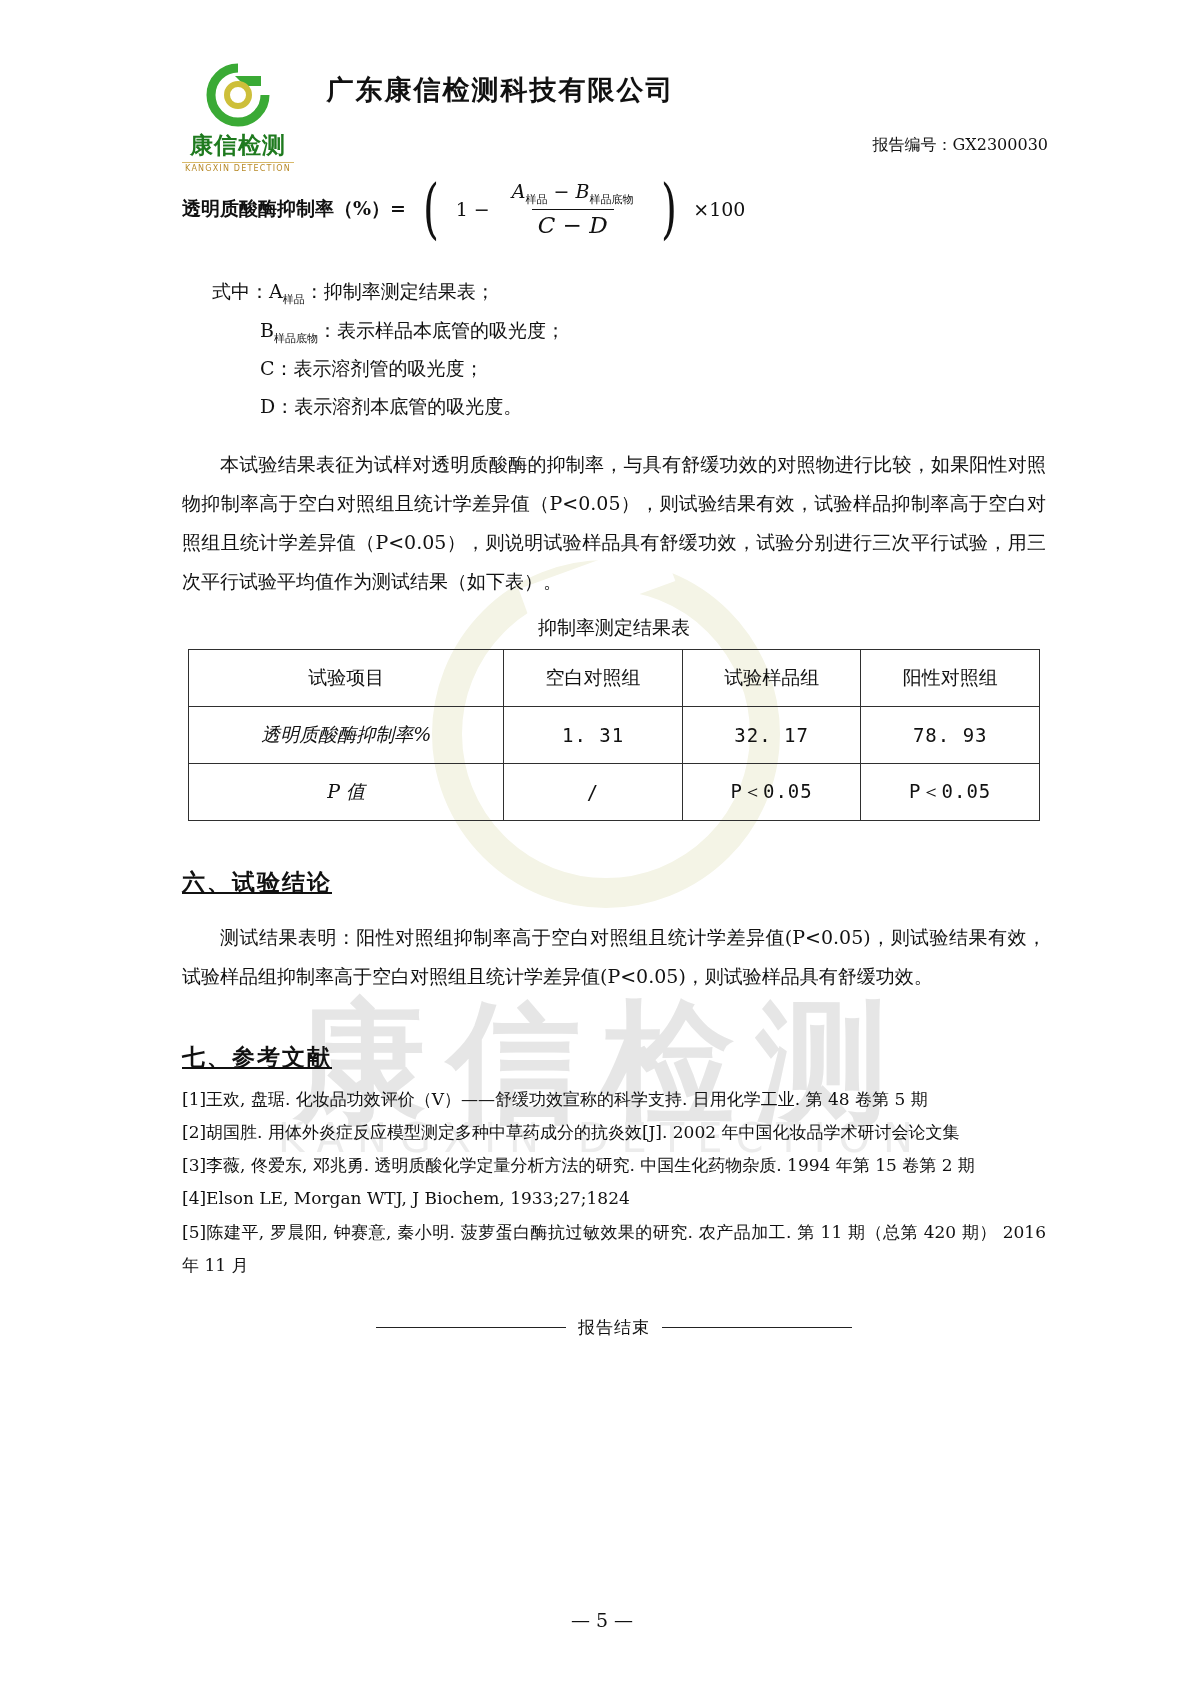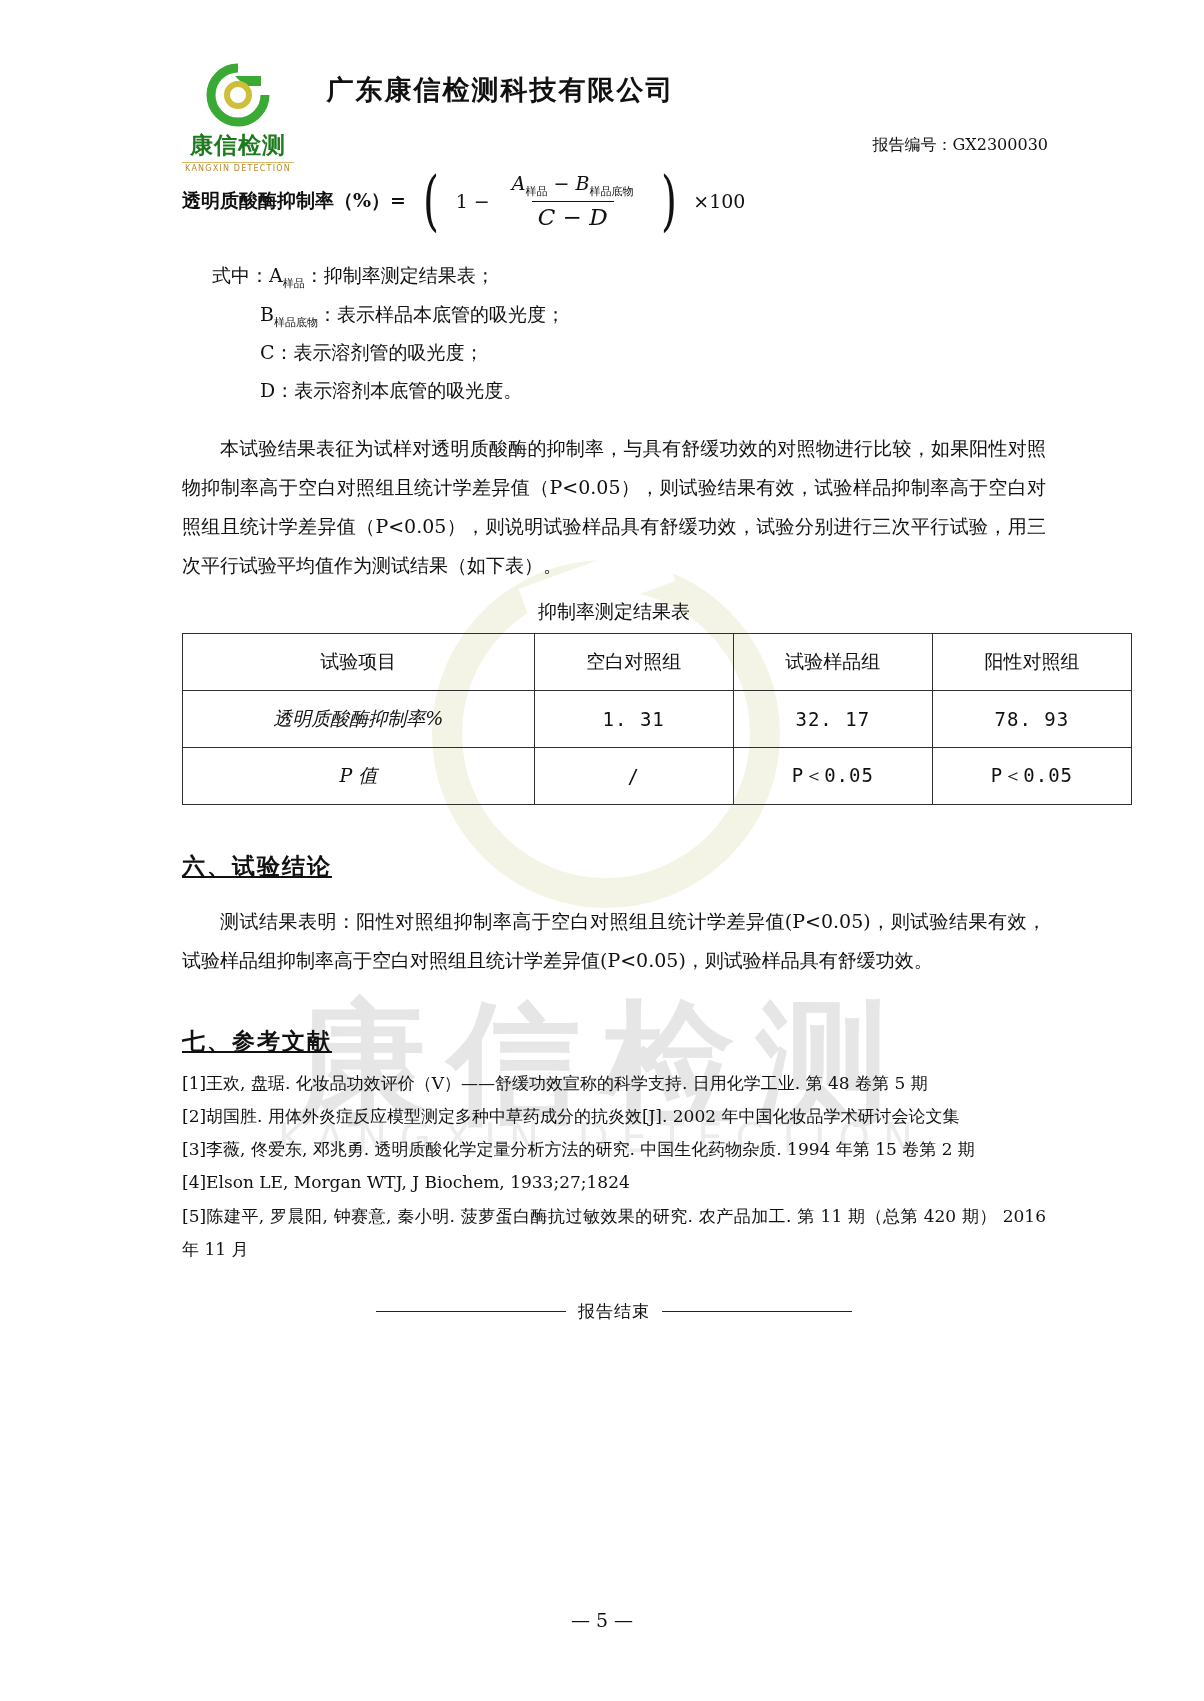--- a/index.html
+++ b/index.html
@@ -148,21 +148,21 @@
     font-family: "DejaVu Serif", "Liberation Serif", serif;
     font-weight: 300;
     transform: scaleX(0.62);
     display: inline-block;
   }
   .fraction {
     display: inline-flex;
     flex-direction: column;
     align-items: center;
     vertical-align: middle;
-    margin: 0 4px;
+    margin: 8px 4px;
   }
   .frac-num {
     padding: 0 6px 2px 6px;
     font-style: italic;
     font-size: 19px;
     white-space: nowrap;
   }
   .frac-den {
     border-top: 1.3px solid #111;
     padding: 2px 6px 0 6px;
@@ -195,21 +195,21 @@
   }
   .table-title {
     margin-top: 14px;
     text-align: center;
     font-family: "DejaVu Serif", "Liberation Serif", serif;
     font-size: 19px;
   }
   
   table.result {
     margin: 8px auto 0 auto;
-    width: 950px;
+    width: 852px;
     border-collapse: collapse;
     font-family: "DejaVu Serif", "Liberation Serif", serif;
   }
   table.result td, table.result th {
     border: 1.6px solid #2f2f2f;
     height: 54px;
     text-align: center;
     font-size: 19px;
     font-weight: normal;
   }

